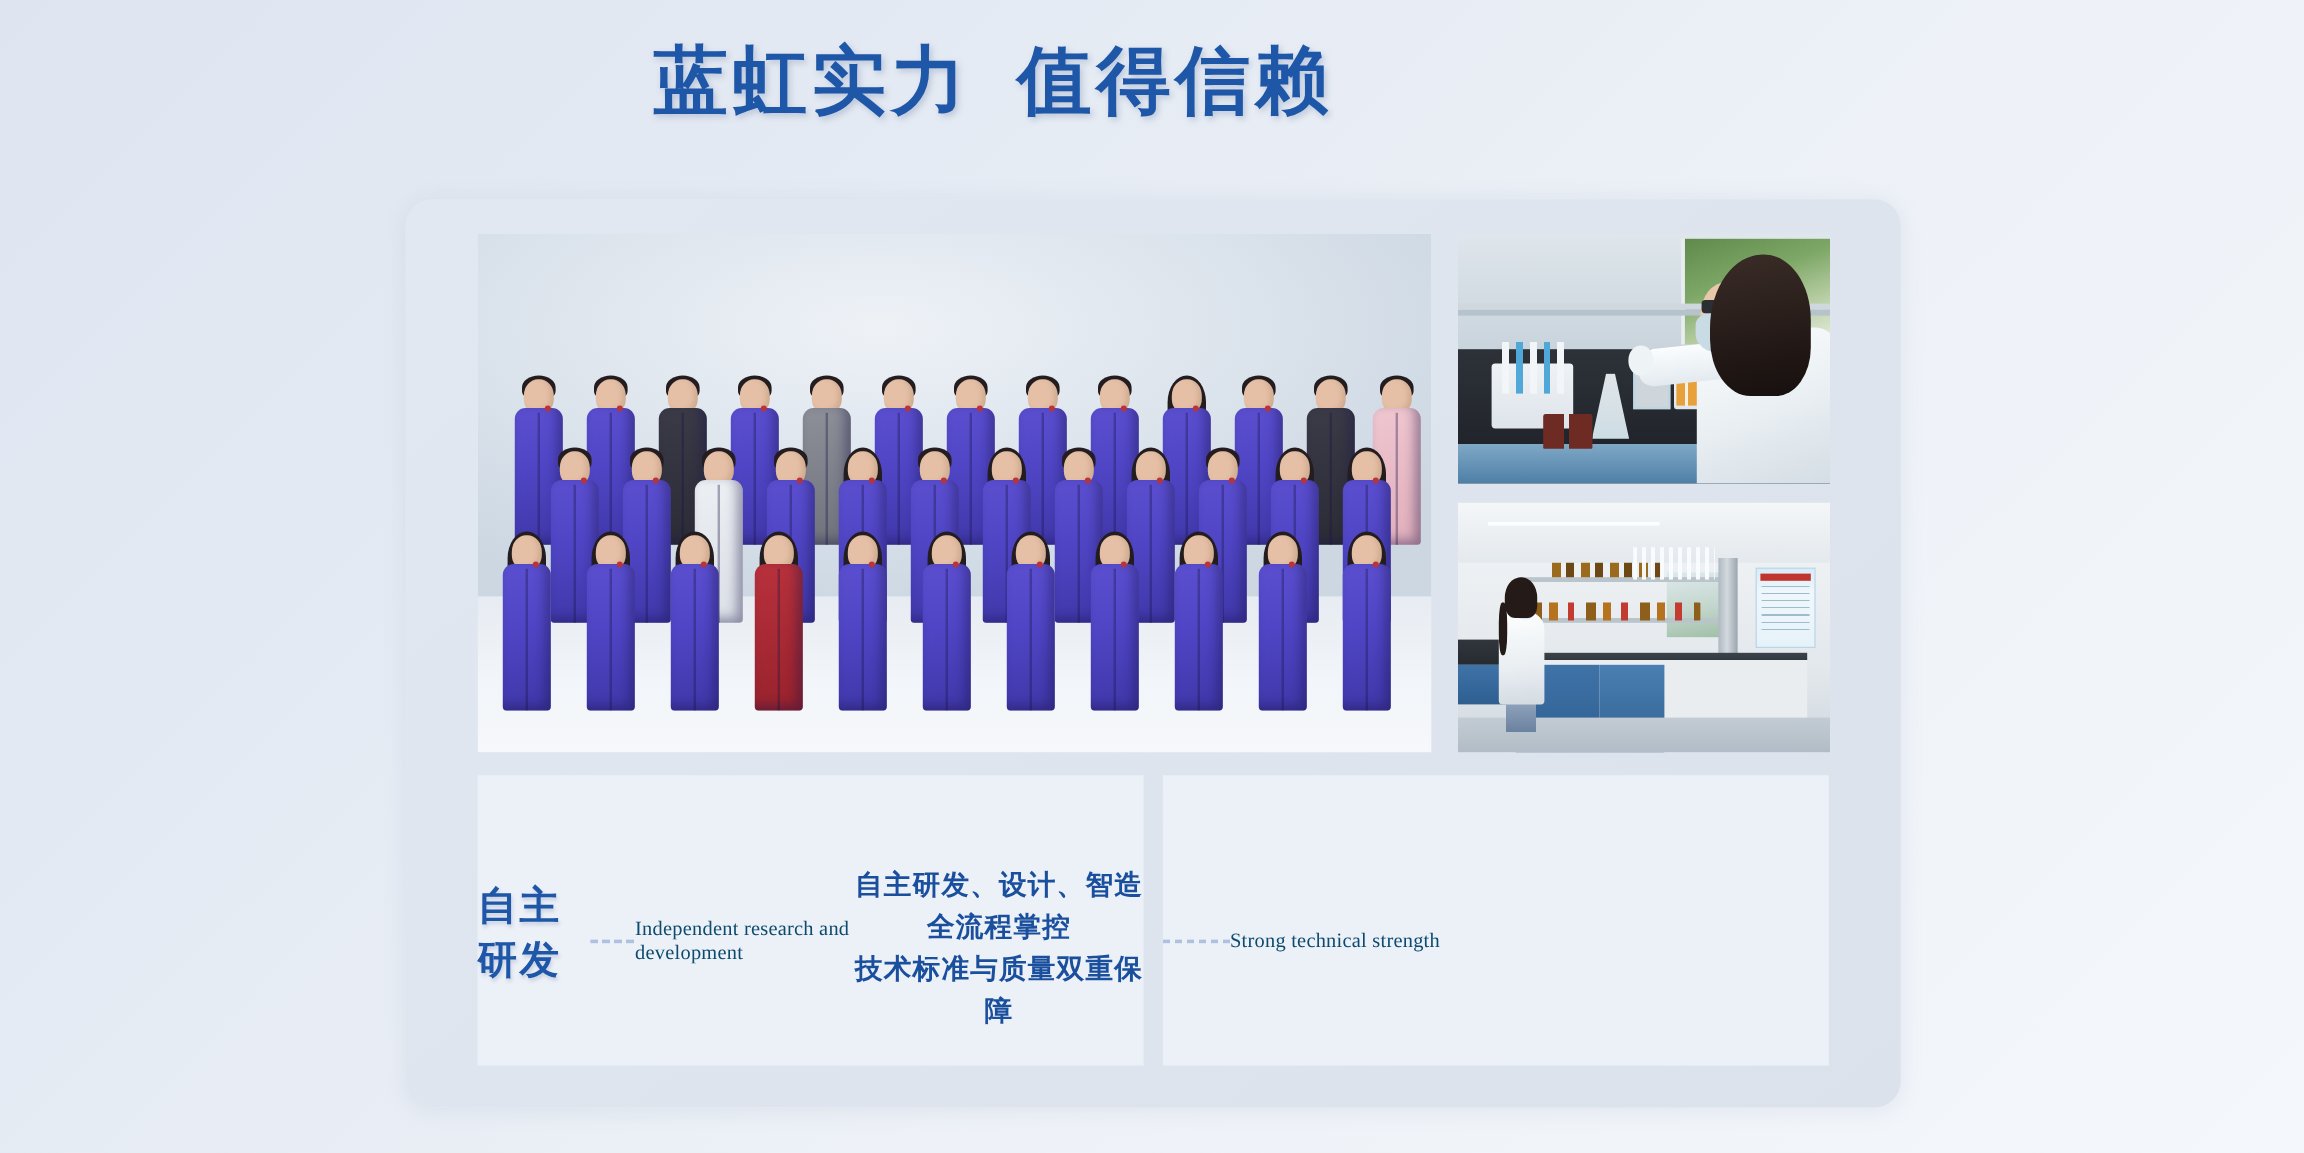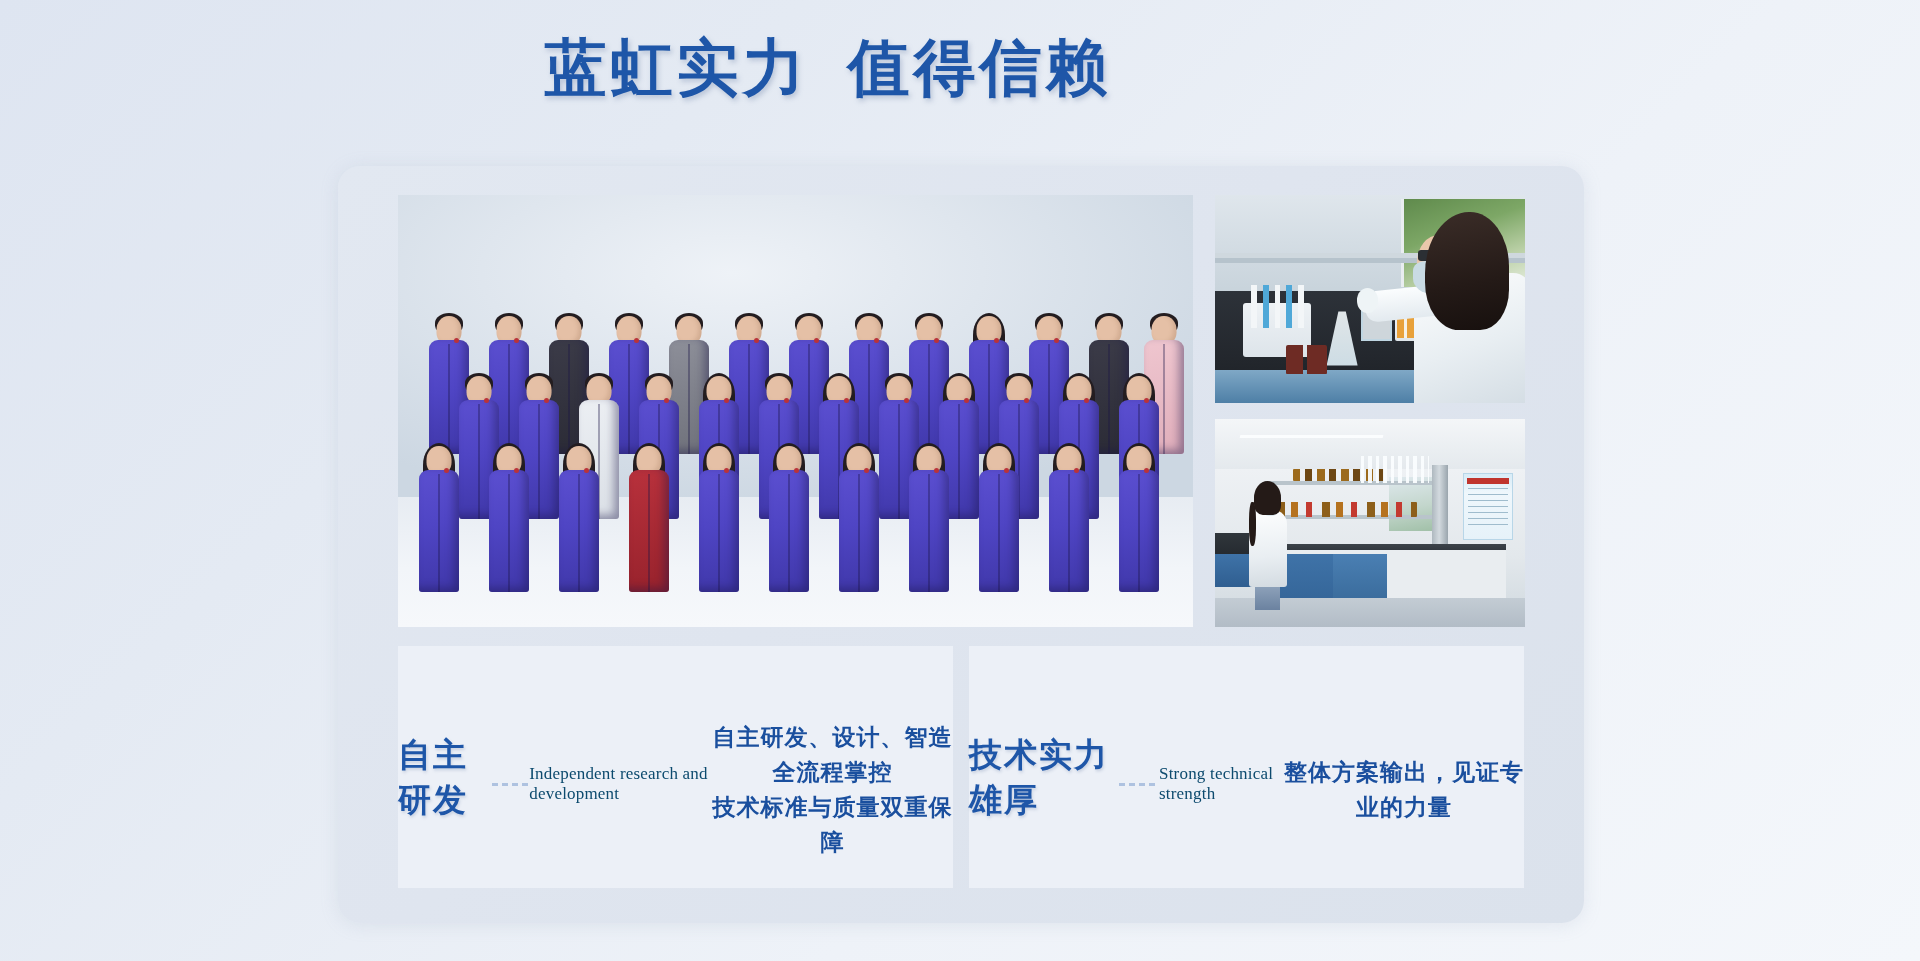--- a/index.html
+++ b/index.html
@@ -655,21 +655,19 @@
 
       <div class="card">
         <div class="card-title">自主研发</div>
         <div class="card-divider"></div>
         <div class="card-subtitle">Independent research and development</div>
         <div class="card-body">自主研发、设计、智造全流程掌控
 技术标准与质量双重保障</div>
       </div>
 
       <div class="card">
-        <div class="card-title">技术实力雄厚</div>
         <div class="card-divider"></div>
         <div class="card-subtitle">Strong technical strength</div>
-        <div class="card-body">整体方案输出，见证专业的力量</div>
       </div>
 
     </div>
   </div>
 </div>
 
 </body></html>

